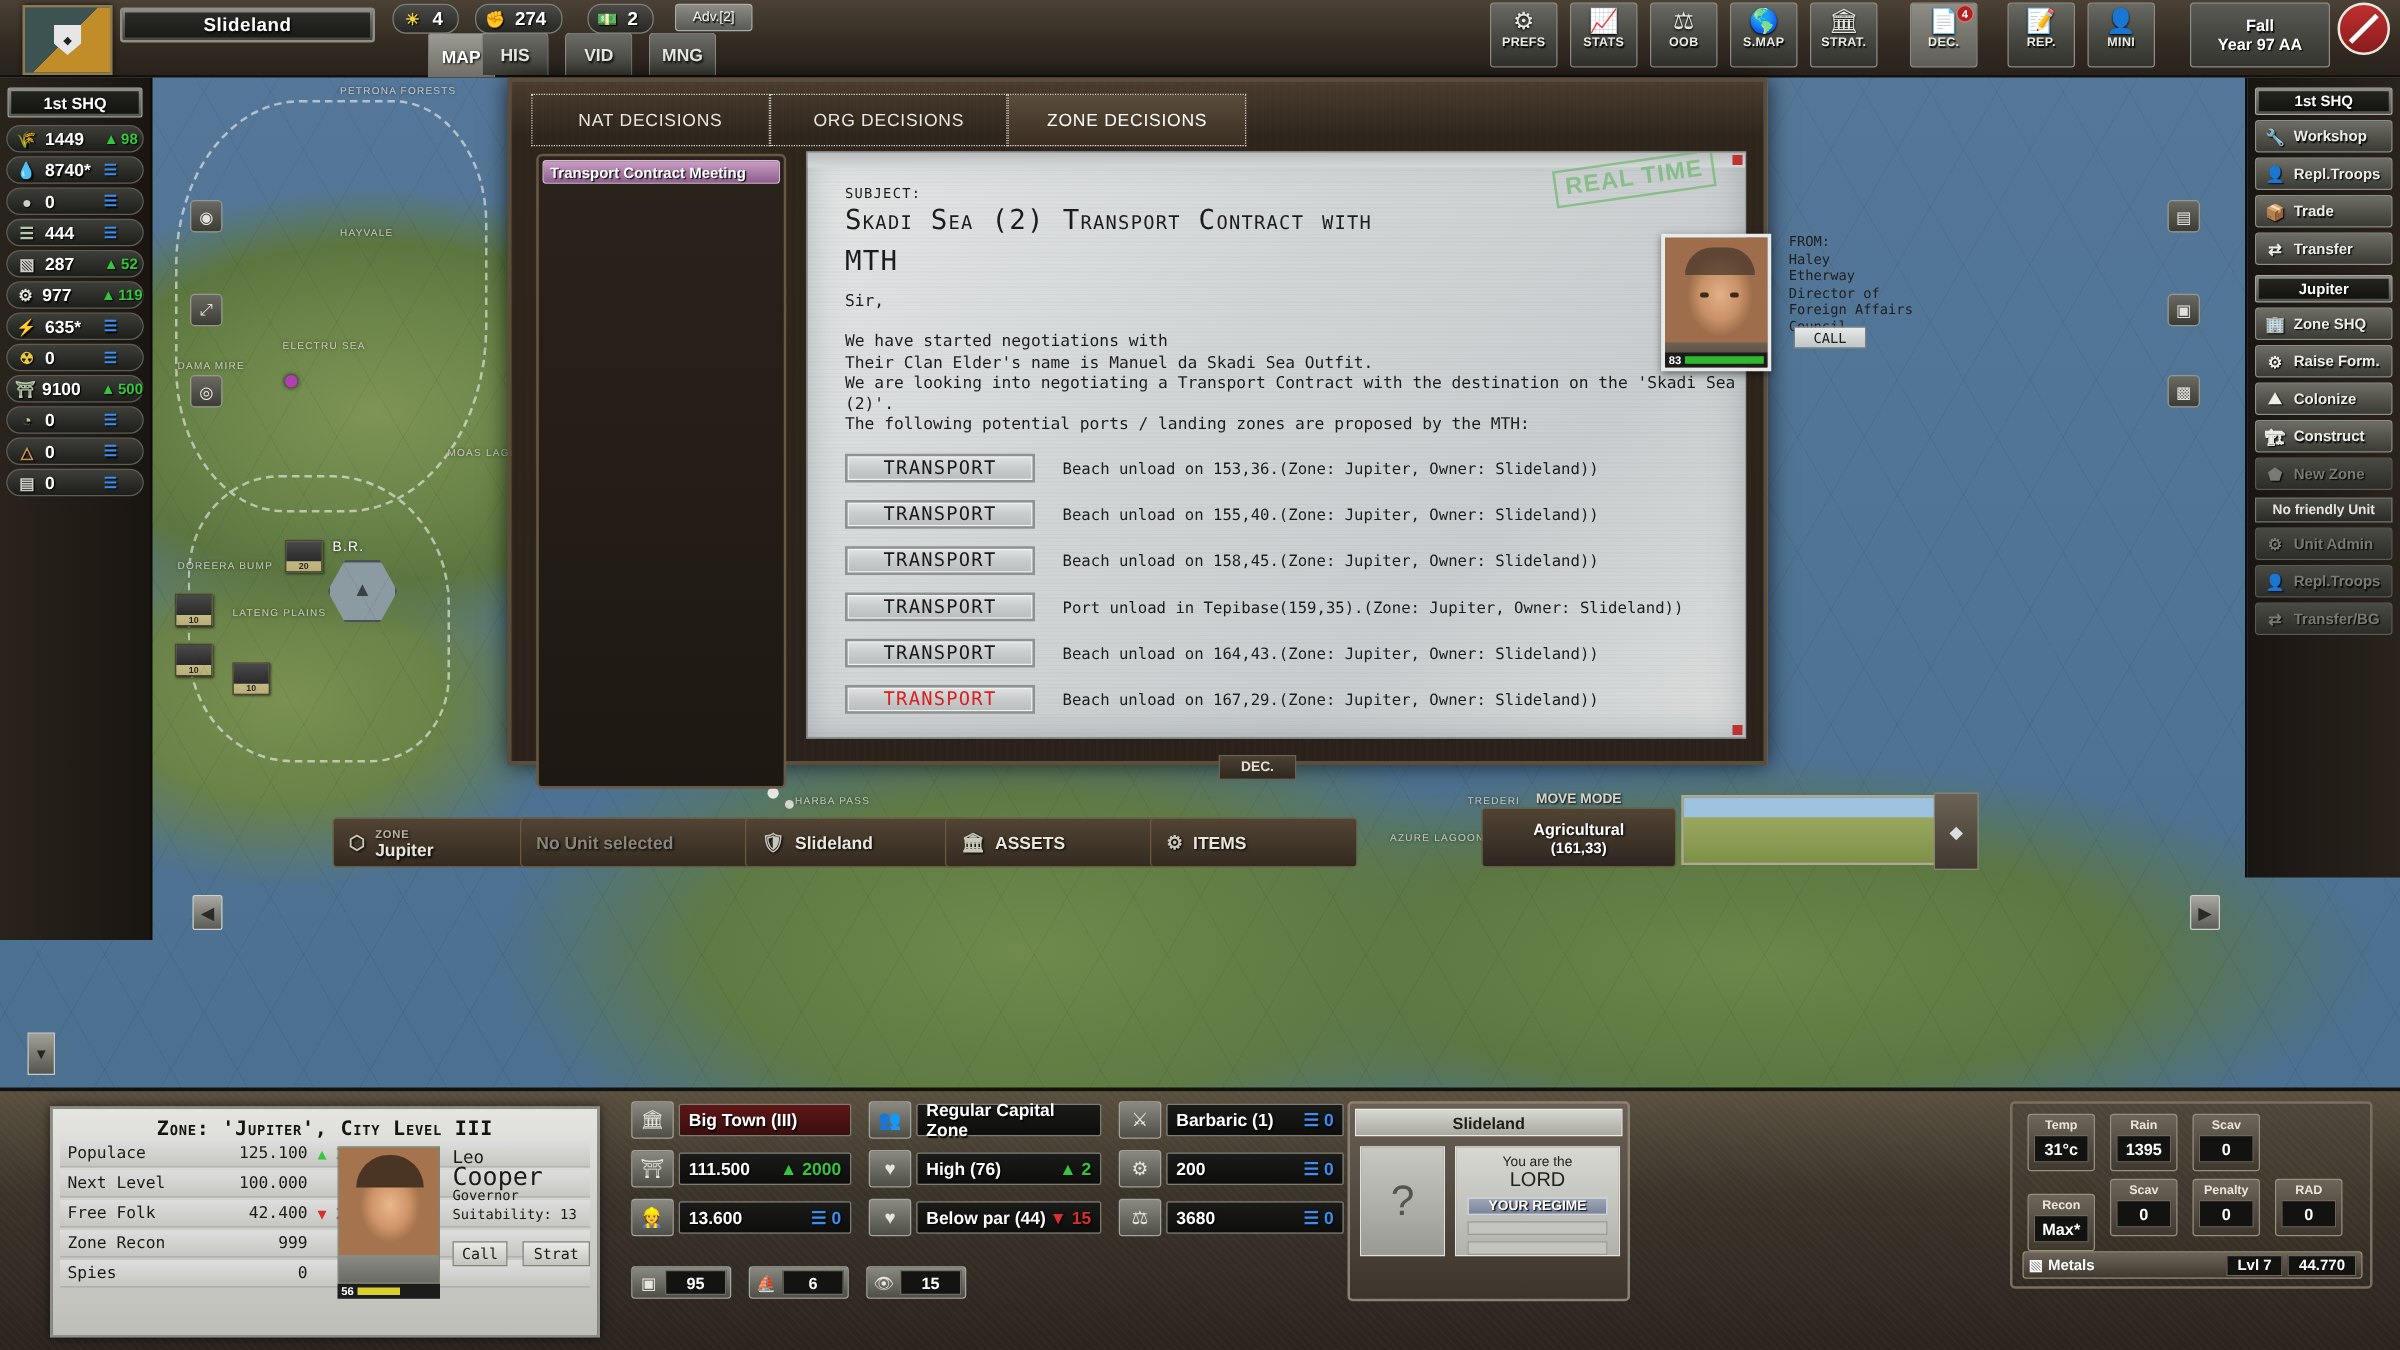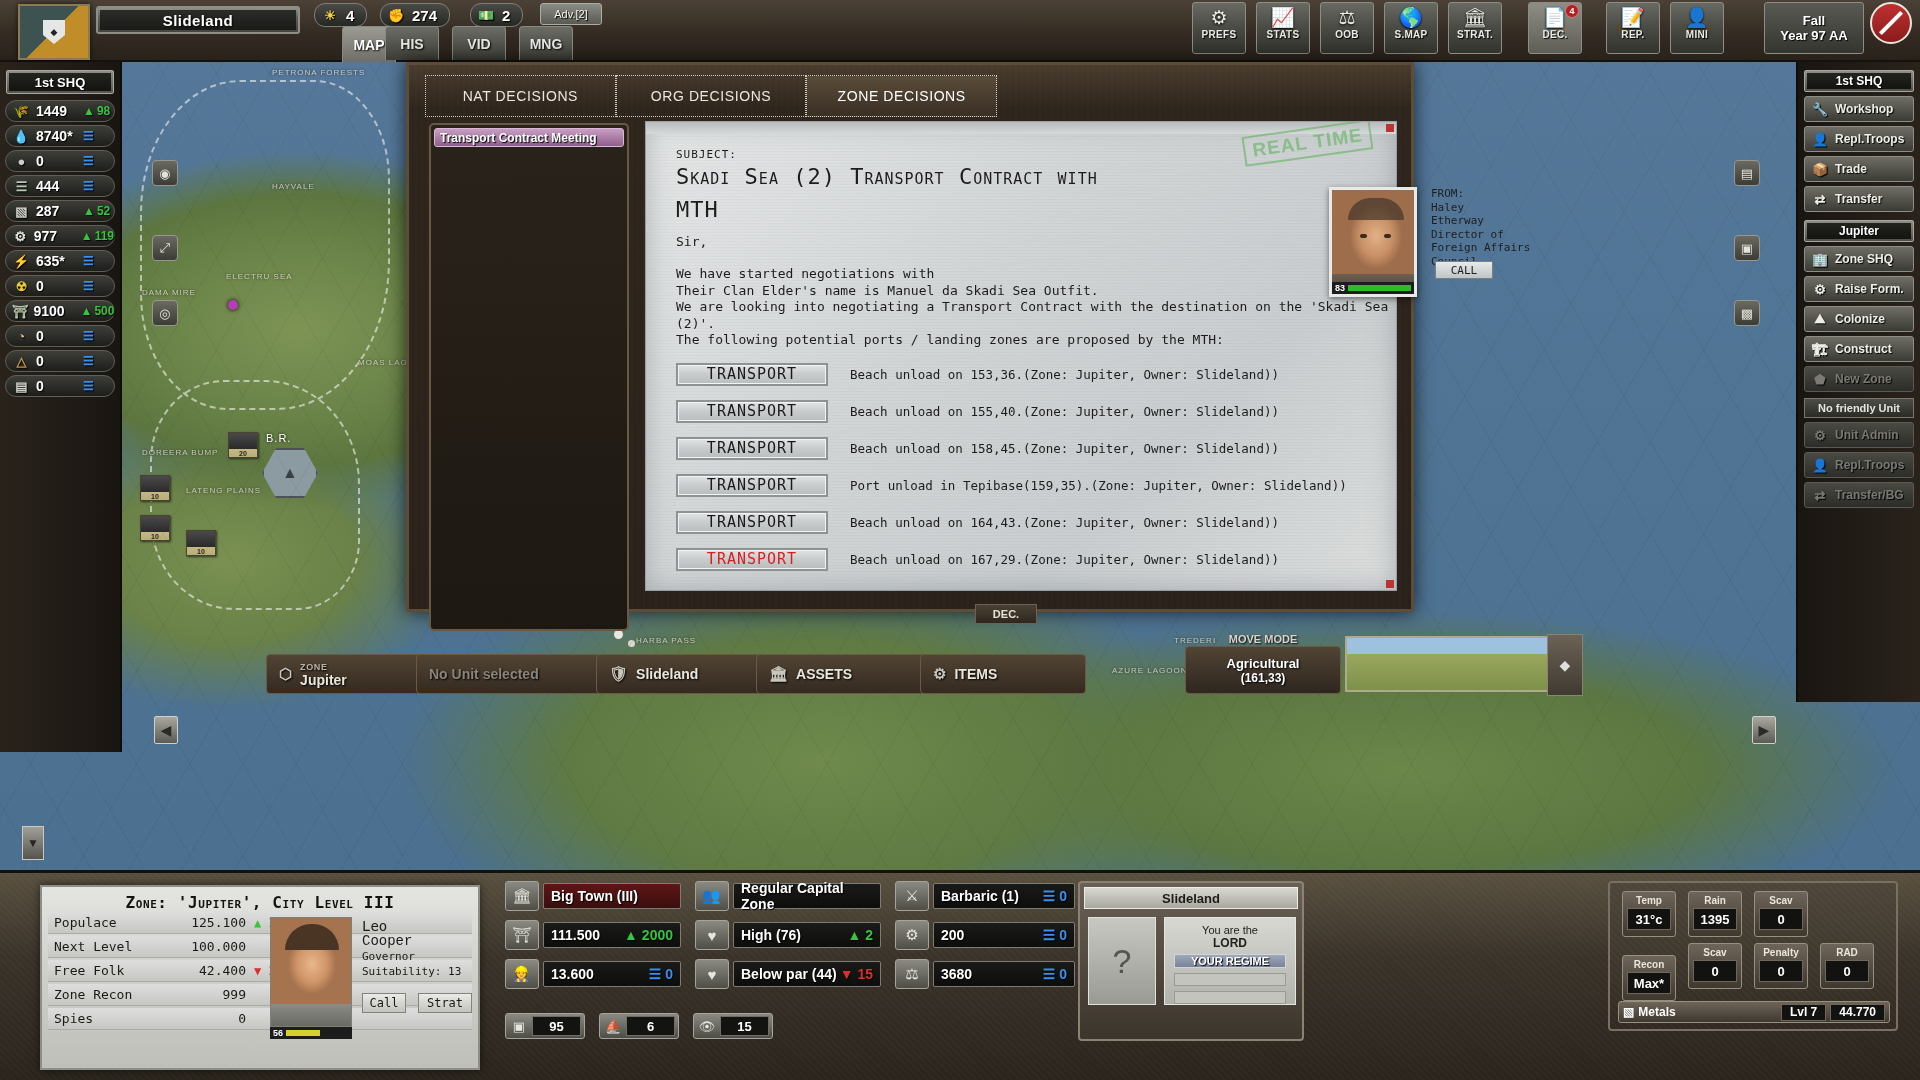--- a/index.html
+++ b/index.html
@@ -117,21 +117,21 @@
     padding-top: 4px; color: #eaeae4;
   }
   .ticon .glyph { font-size: 19px; line-height: 22px; filter: drop-shadow(0 1px 1px #000); }
   .ticon .lab { font-size: 10px; font-weight: bold; letter-spacing: .3px; text-shadow: 1px 1px 1px #000; }
   .ticon .badge {
     position: absolute; right: 2px; top: 1px; width: 14px; height: 14px; border-radius: 50%;
     background: #b32020; color: #fff; font-size: 9px; font-weight: bold;
     display: flex; align-items: center; justify-content: center; border: 1px solid #ffffff60;
   }
   #date-plate {
-    position: absolute; right: 56px; top: 2px; width: 100px; height: 52px;
+    position: absolute; right: 56px; top: 2px; width: 112px; height: 52px;
     background: linear-gradient(180deg,#5a5a54,#35352f);
     border: 1px solid #8d8d85; border-radius: 3px;
     display: flex; flex-direction: column; align-items: center; justify-content: center;
     color: #fff; font-size: 13px; font-weight: bold; text-shadow: 1px 1px 1px #000;
   }
   #stop-btn {
     position: absolute; right: 8px; top: 2px; width: 42px; height: 42px;
     border-radius: 50%; background: linear-gradient(180deg,#c03030,#8a1c1c);
     border: 2px solid #e8e8e0;
     display:flex;align-items:center;justify-content:center;
@@ -898,21 +898,21 @@
     <div id="gov-portrait">
       <div class="hair"></div>
       <div class="body"></div>
     </div>
     <div id="gov-bar">
       <span class="num">56</span>
       <span class="fill"></span>
     </div>
     <div id="gov-info">
       <div style="font-size:14px;">Leo</div>
-      <div style="font-size:14px;font-family:Liberation Mono, monospace;">Cooper</div>
+      <div style="font-size:20px;">Cooper</div>
       <div style="font-size:11px;">Governor</div>
       <div style="font-size:11px;">Suitability: 13</div>
     </div>
     <div class="gbtn" style="left:320px;">Call</div>
     <div class="gbtn" style="left:376px;width:54px;">Strat</div>
   </div>
 
   <div id="statgrid">
     <div class="sgcell" style="left:0;top:0;width:176px;">
       <div class="sgicon">🏛</div>
@@ -986,21 +986,21 @@
       <span class="ic">👁</span>
       <span class="vv">15</span>
     </div>
   </div>
 
   <div id="regime">
     <div class="rhdr2">Slideland</div>
     <div class="qbox">?</div>
     <div class="lordbox">
       <span>You are the</span>
-      <span style="font-weight:bold;font-size:12px;">LORD</span>
+      <span style="font-weight:normal;font-size:16px;">LORD</span>
       <span class="pill">YOUR REGIME</span>
       <span class="blank"></span>
       <span class="blank"></span>
     </div>
   </div>
 
   <div id="envpanel">
     <div class="envcell" style="left:12px;top:8px;">
       <span class="t">Temp</span>
       <span class="b">31°c</span>

